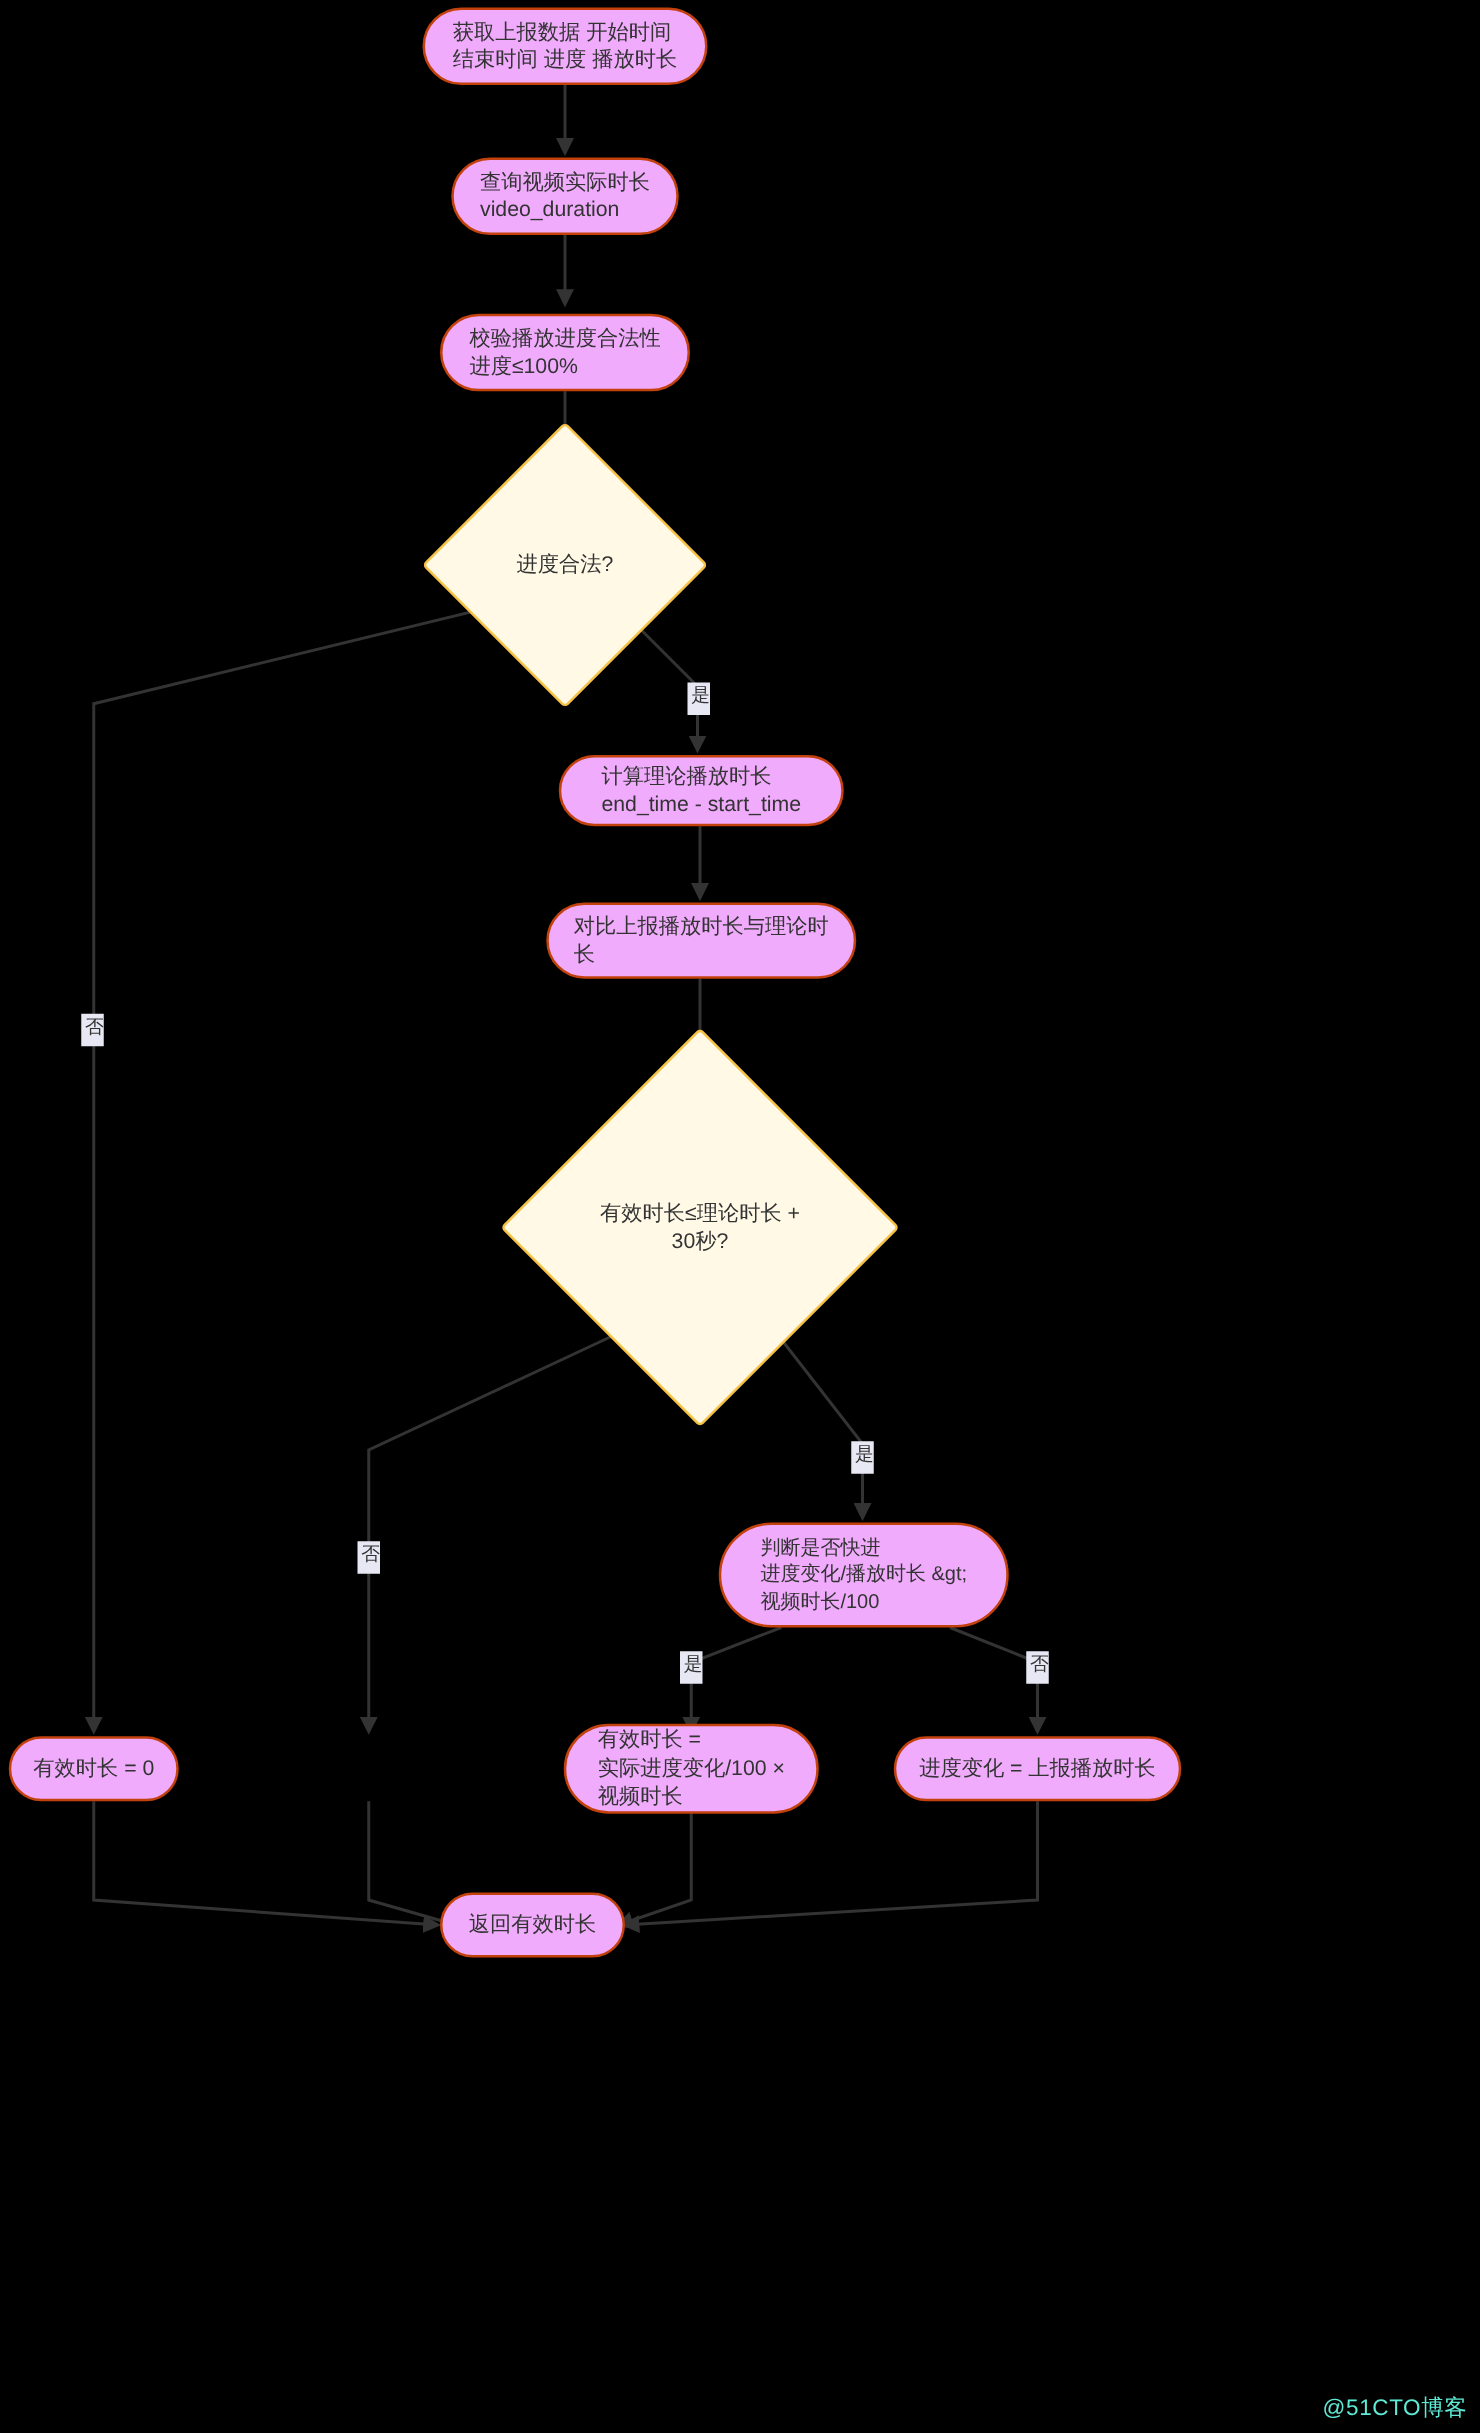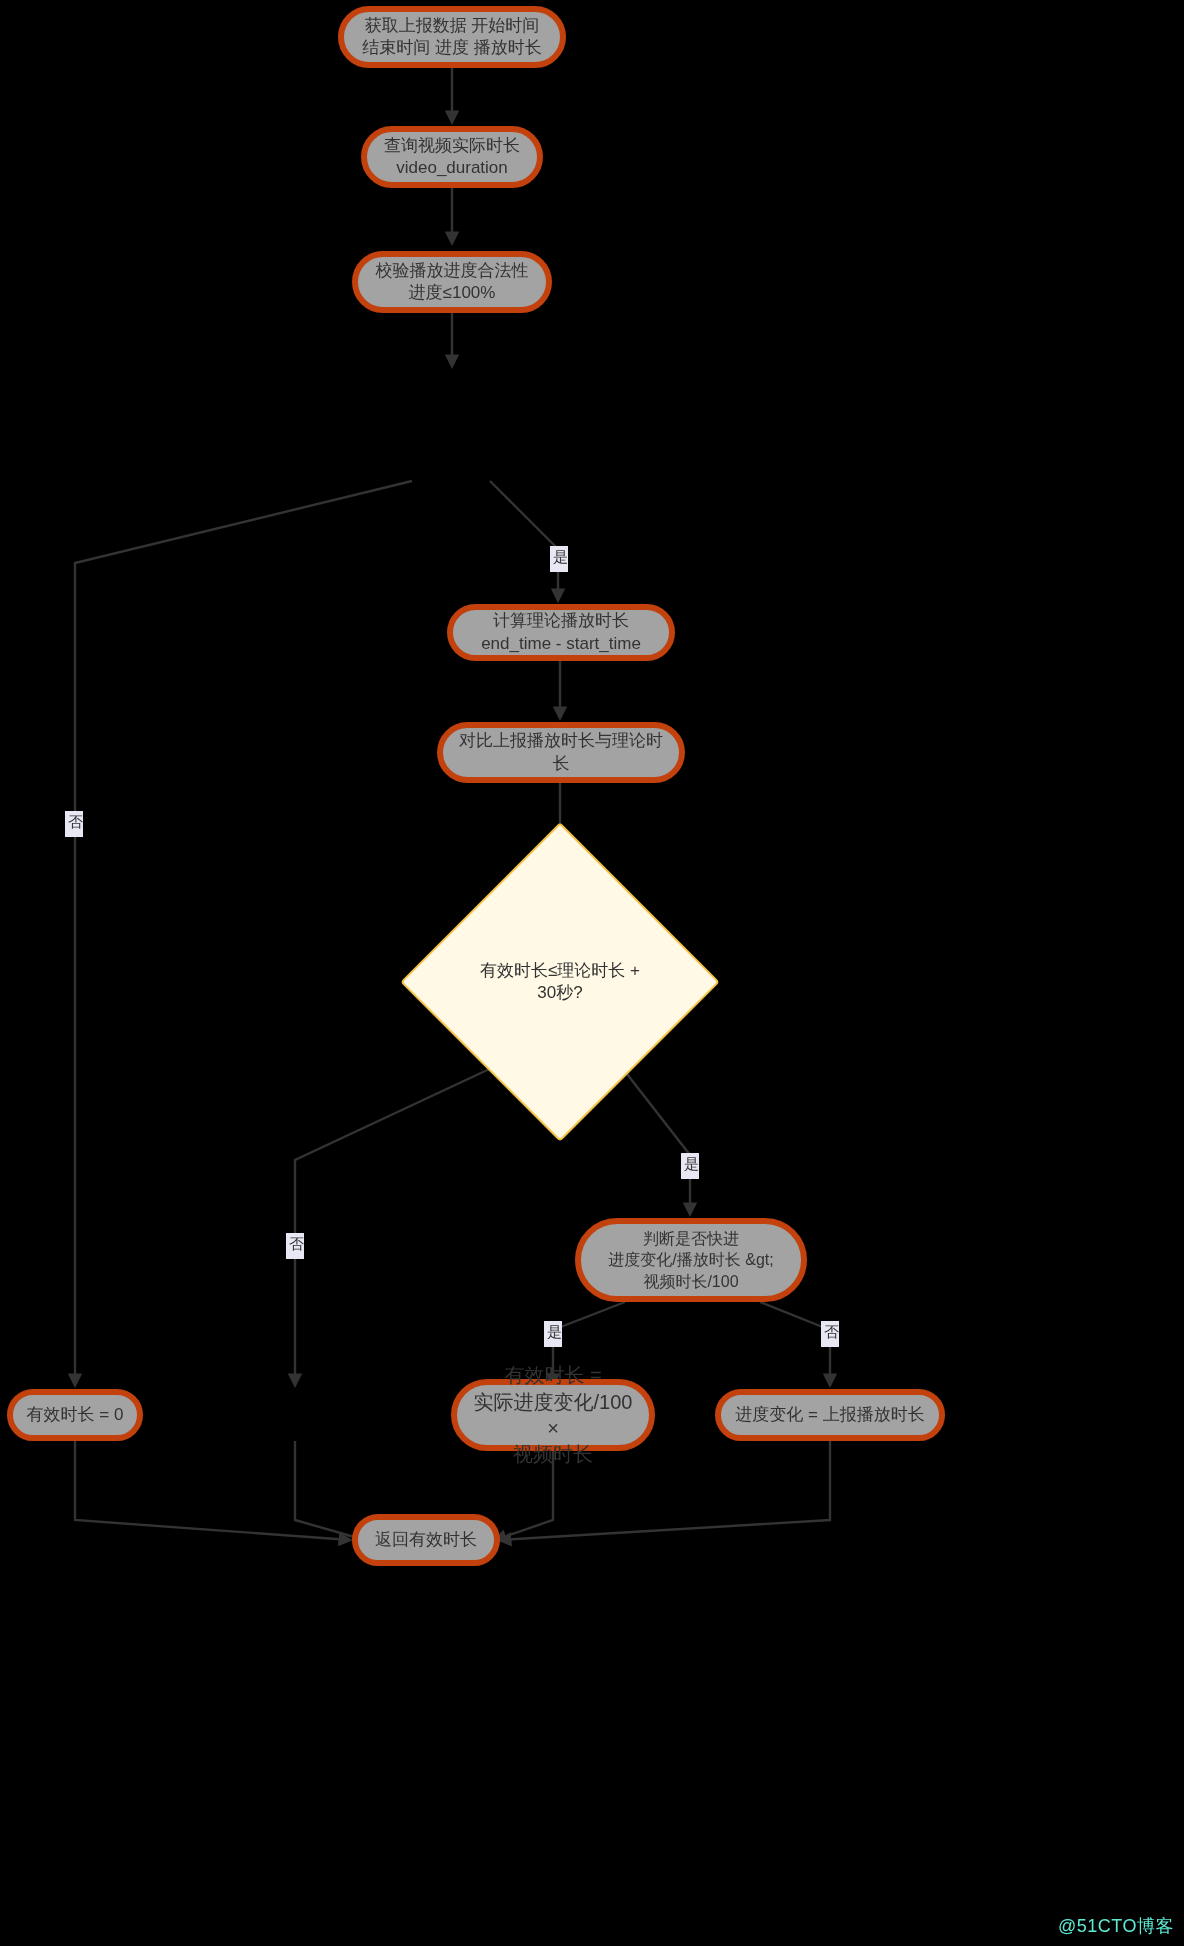--- a/index.html
+++ b/index.html
@@ -1,21 +1,21 @@
 <!DOCTYPE html>
 <html><head>
 <meta charset="utf-8">
 <style>
   html,body{margin:0;padding:0;background:#000;}
   #stage{position:relative;width:1184px;height:1946px;background:#000;overflow:hidden;
          font-family:"Liberation Sans","DejaVu Sans",sans-serif;}
   svg#wires{position:absolute;left:0;top:0;width:1184px;height:1946px;}
   .node{position:absolute;box-sizing:border-box;display:flex;align-items:center;justify-content:center;
-        text-align:center;color:#333333;font-size:17px;line-height:1.32;
-        background:#a3a3a3;border:6px solid #c2410c;border-radius:8px;padding:6px 12px;white-space:pre-line;}
+        text-align:left;color:#333333;font-size:17px;line-height:1.32;
+        background:#f0abfc;border:2px solid #c2410c;border-radius:8px;padding:6px 12px;white-space:pre-line;}
   .node.stadium{border-radius:999px;}
   .diamond{position:absolute;}
   .diamond .dshape{position:absolute;left:0;top:0;width:100%;height:100%;
         background:#FFF9E6;border:2px solid #F5C245;
         transform:rotate(45deg);box-sizing:border-box;border-radius:4px;}
   .diamond .dtext{position:absolute;left:0;top:0;width:100%;height:100%;
         display:flex;align-items:center;justify-content:center;text-align:center;
         color:#333333;font-size:17px;line-height:1.32;white-space:pre-line;z-index:2;padding:0 6px;box-sizing:border-box;}
   .elabel{position:absolute;background:#E8E8F5;color:#333333;font-size:15px;line-height:1.2;
           padding:2px 3px;box-sizing:border-box;text-align:center;}
@@ -65,41 +65,45 @@
 
   <div class="node stadium" style="left:338px;top:6px;width:228px;height:62px;">获取上报数据 开始时间
 结束时间 进度 播放时长</div>
 
   <div class="node stadium" style="left:361px;top:126px;width:182px;height:62px;">查询视频实际时长
 video_duration</div>
 
   <div class="node stadium" style="left:352px;top:251px;width:200px;height:62px;">校验播放进度合法性
 进度≤100%</div>
 
+  <div class="diamond" style="left:371px;top:371px;width:162px;height:162px;">
+    <div class="dshape"></div>
+    <div class="dtext">进度合法?</div>
+  </div>
 
   <div class="node stadium" style="left:437px;top:722px;width:248px;height:61px;">对比上报播放时长与理论时
 长</div>
 
   <div class="node stadium" style="left:447px;top:604px;width:228px;height:57px;">计算理论播放时长
 end_time - start_time</div>
 
   <div class="diamond" style="left:447px;top:869px;width:226px;height:226px;">
     <div class="dshape"></div>
     <div class="dtext" style="width:150%;left:-25%;">有效时长≤理论时长 +
 30秒?</div>
   </div>
 
   <div class="node stadium" style="left:575px;top:1218px;width:232px;height:84px;font-size:16px;">判断是否快进
 进度变化/播放时长 &amp;gt;
 视频时长/100</div>
 
   <div class="node stadium" style="left:7px;top:1389px;width:136px;height:52px;">有效时长 = 0</div>
 
 
-  <div class="node stadium" style="left:451px;top:1379px;width:204px;height:72px;font-size:20px;">有效时长 =
+  <div class="node stadium" style="left:451px;top:1379px;width:204px;height:72px;font-size:17px;">有效时长 =
 实际进度变化/100 ×
 视频时长</div>
 
   <div class="node stadium" style="left:715px;top:1389px;width:230px;height:52px;">进度变化 = 上报播放时长</div>
 
   <div class="node stadium" style="left:352px;top:1514px;width:148px;height:52px;">返回有效时长</div>
 
   <div class="elabel" style="left:550px;top:546px;width:18px;height:26px;">是</div>
 
   <div class="elabel" style="left:65px;top:811px;width:18px;height:26px;">否</div>

